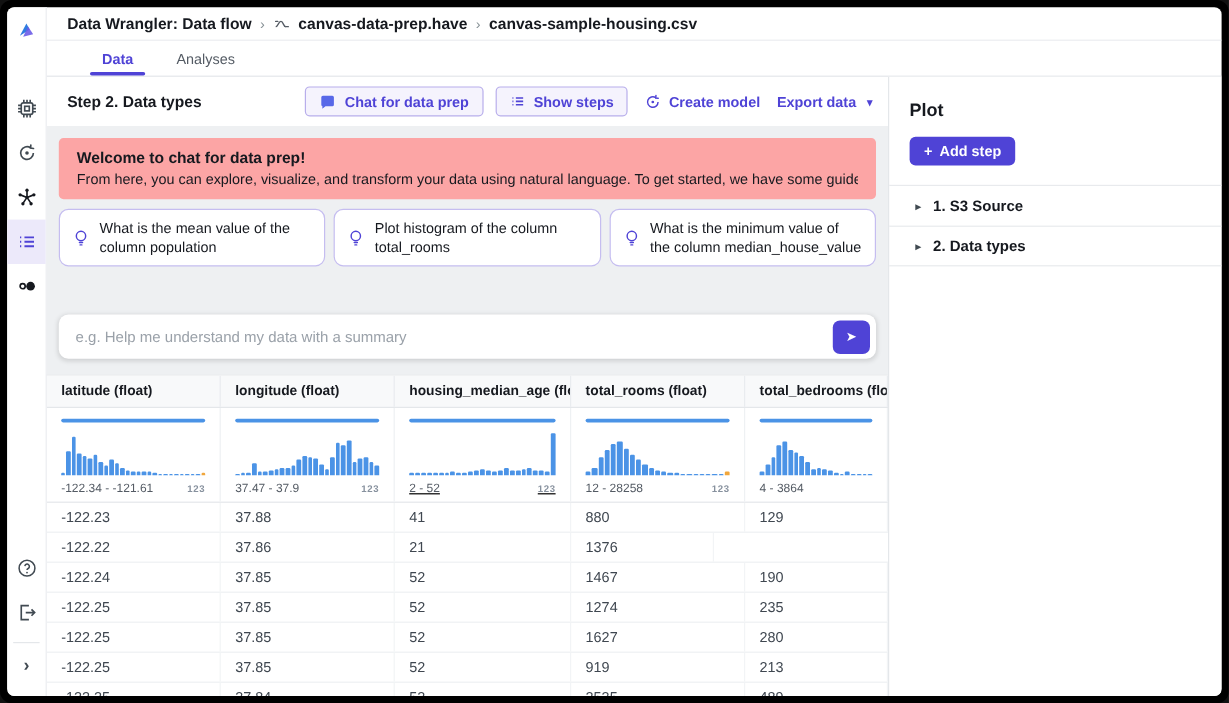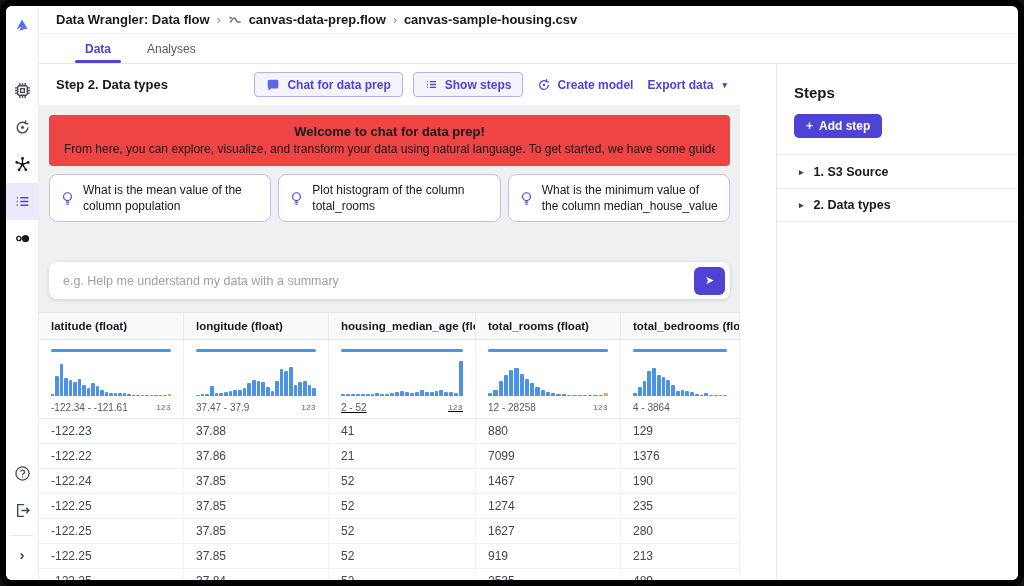--- a/index.html
+++ b/index.html
@@ -20,34 +20,34 @@
   
   .main-wrap { flex:1; display:flex; flex-direction:column; min-width:0; }
   .topbar { height:28px; border-bottom:1px solid #ebedf0; display:flex; align-items:center; padding-left:17px; gap:7px; font-size:13px; font-weight:bold; color:#16191f; flex:0 0 28px; }
   .crumb { cursor:pointer; }
   .crumb-sep { color:#879196; font-weight:normal; font-size:12px; }
   .tabsrow { height:30px; border-bottom:1px solid #e4e7ea; display:flex; align-items:stretch; padding-left:28px; flex:0 0 30px; }
   .tab { position:relative; display:flex; align-items:center; padding:0 18px; font-size:12px; color:#545b64; cursor:pointer; }
   .tab.active { color:#4f43d6; font-weight:bold; }
   .tab.active::after { content:''; position:absolute; left:8px; right:8px; bottom:0; height:3px; background:#4f43d6; border-radius:2px; }
 
-  .body-row { flex:1; display:flex; min-height:0;gap:36px; }
+  .body-row { flex:1; display:flex; min-height:0; }
   .main { width:701px; flex:0 0 701px; display:flex; flex-direction:column; min-height:0; }
 
   
   .step-header { height:41px; display:flex; align-items:center; padding:0 13px 0 17px; flex:0 0 41px; }
   .step-title { font-size:13px; font-weight:bold; color:#16191f; }
   .hspace { flex:1; }
   .btn-light { display:flex; align-items:center; gap:7px; background:#f5f3fd; border:1px solid #b8aeeb; border-radius:4px; height:25px; padding:0 11px; font-size:12px; font-weight:bold; color:#4f43d6; margin-left:10px; cursor:pointer; }
   .btn-link { display:flex; align-items:center; gap:6px; font-size:12px; font-weight:bold; color:#4f43d6; margin-left:14px; cursor:pointer; background:none; border:none; }
   .caret { font-size:9px; margin-left:3px; }
 
   
   .chat-section { background:#eef0f2; padding:10px 10px 13px; flex:0 0 190px; display:flex; flex-direction:column; }
-  .welcome-card { background:#ef4444; border-radius:4px; padding:9px 15px 10px; margin-bottom:8px;text-align:center; }
+  .welcome-card { background:#fca5a5; border-radius:4px; padding:9px 15px 10px; margin-bottom:8px; }
   .welcome-title { font-size:13px; font-weight:bold; color:#16191f; margin-bottom:3px; }
   .welcome-body { font-size:12px; color:#16191f; white-space:nowrap; overflow:hidden; }
   .prompts-row { display:flex; gap:7px; }
   .prompt-card { flex:1; background:#fff; border:1px solid #c5bdf0; border-radius:8px; padding:7px 11px; display:flex; gap:9px; align-items:center; font-size:12px; color:#16191f; line-height:1.35; cursor:pointer; }
   .prompt-card svg { flex:0 0 auto; }
   .chat-input-row { margin-top:40px; background:#fff; border-radius:8px; height:37px; display:flex; align-items:center; padding:0 5px 0 14px; box-shadow:0 1px 4px rgba(0,0,0,.14); }
   .chat-input { flex:1; border:none; outline:none; font-size:12.5px; color:#16191f; font-family:"Liberation Sans",sans-serif; background:transparent; }
   .chat-input::placeholder { color:#9aa1a9; }
   .send-btn { width:31px; height:28px; background:#4f43d6; border:none; border-radius:6px; color:#fff; font-size:11px; display:flex; align-items:center; justify-content:center; cursor:pointer; }
 
@@ -149,21 +149,21 @@
       <div class="topbar">
         <span class="crumb">Data Wrangler: Data flow</span>
         <span class="crumb-sep">›</span>
         <span style="display:flex;">
           <svg width="14" height="14" viewBox="0 0 16 16" fill="none" stroke="#545b64" stroke-width="1.4">
             <path d="M2 10.5c2.5 0 2.5-5 5-5s2 5 4.5 5"></path>
             <path d="M11.5 8v5M9 10.5h5" stroke-width="0"></path>
             <path d="M11.5 10.5h2.5M2 5.5h2" stroke-linecap="round"></path>
           </svg>
         </span>
-        <span class="crumb">canvas-data-prep.flow</span>
+        <span class="crumb">canvas-data-prep.have</span>
         <span class="crumb-sep">›</span>
         <span>canvas-sample-housing.csv</span>
       </div>
 
       <div class="tabsrow">
         <div class="tab active">Data</div>
         <div class="tab">Analyses</div>
       </div>
 
       <div class="body-row">
@@ -420,21 +420,20 @@
                   <div class="td" style="width: 145px; flex: 0 0 145px;">-122.23</div>
                   <div class="td" style="width: 145px; flex: 0 0 145px;">37.88</div>
                   <div class="td" style="width: 147px; flex: 0 0 147px;">41</div>
                   <div class="td" style="width: 145px; flex: 0 0 145px;">880</div>
                   <div class="td" style="width: 119px; flex: 0 0 119px;">129</div>
                 </div>
                 <div class="trow">
                   <div class="td" style="width: 145px; flex: 0 0 145px;">-122.22</div>
                   <div class="td" style="width: 145px; flex: 0 0 145px;">37.86</div>
                   <div class="td" style="width: 147px; flex: 0 0 147px;">21</div>
-                  <div class="td" style="width: 145px; flex: 0 0 145px;">7099</div>
                   <div class="td" style="width: 119px; flex: 0 0 119px;">1376</div>
                 </div>
                 <div class="trow">
                   <div class="td" style="width: 145px; flex: 0 0 145px;">-122.24</div>
                   <div class="td" style="width: 145px; flex: 0 0 145px;">37.85</div>
                   <div class="td" style="width: 147px; flex: 0 0 147px;">52</div>
                   <div class="td" style="width: 145px; flex: 0 0 145px;">1467</div>
                   <div class="td" style="width: 119px; flex: 0 0 119px;">190</div>
                 </div>
                 <div class="trow">
@@ -463,21 +462,21 @@
                   <div class="td" style="width: 145px; flex: 0 0 145px;">37.84</div>
                   <div class="td" style="width: 147px; flex: 0 0 147px;">52</div>
                   <div class="td" style="width: 145px; flex: 0 0 145px;">2535</div>
                   <div class="td" style="width: 119px; flex: 0 0 119px;">489</div>
                 </div>
               </div>
           </div>
         </div>
 
         <div class="steps-panel">
-          <div class="steps-title">Steps</div>
+          <div class="steps-title">Plot</div>
           <button class="add-step-btn">
             <span>+</span>
             <span>Add step</span>
           </button>
           <div class="step-item">
             <span class="step-chev">▸</span>
             <span>1. S3 Source</span>
           </div>
           <div class="step-item">
             <span class="step-chev">▸</span>

